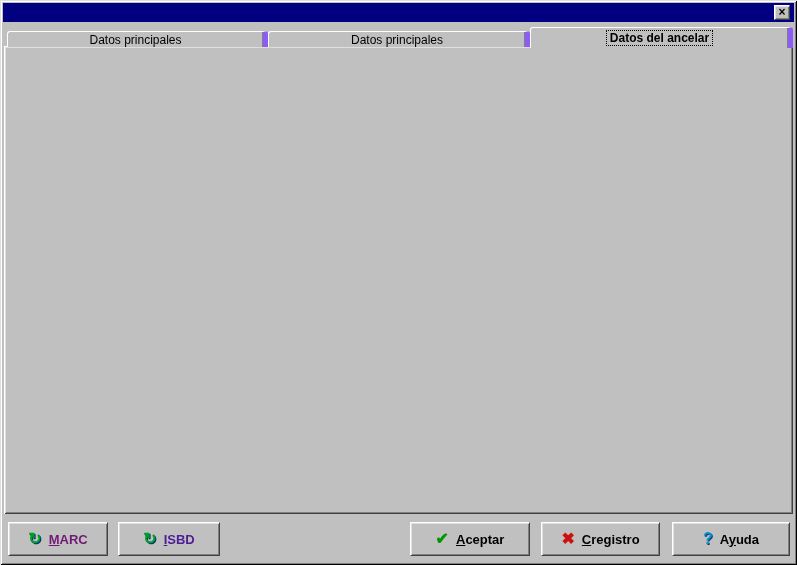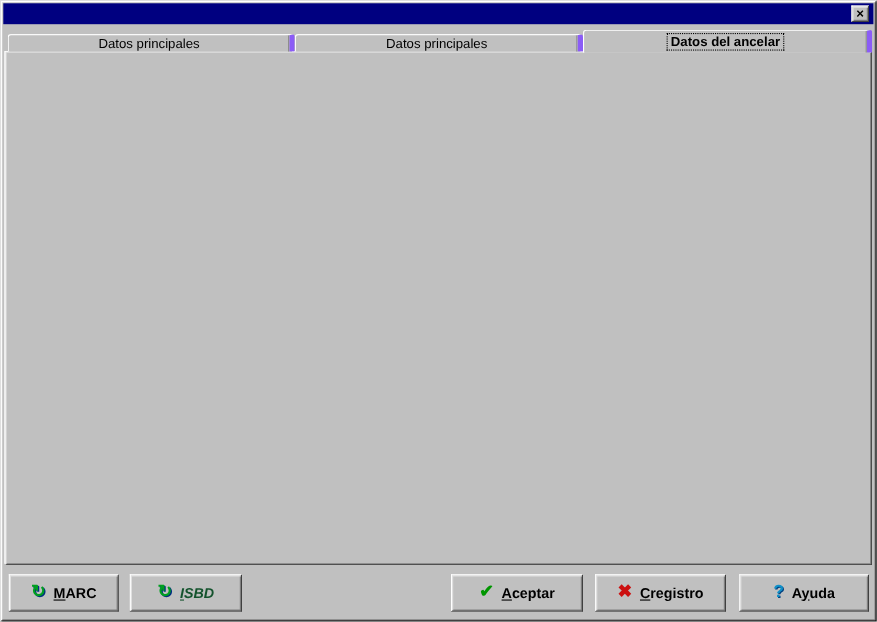--- a/index.html
+++ b/index.html
@@ -193,25 +193,25 @@
   <input class="edit" style="left: 510px; top: 245px; width: 185px; height: 26px;" value="">
 
   <div class="flabel" style="left:10px; top:285px; width:130px;">Procedencia</div>
   <input class="edit" style="left: 144px; top: 281px; width: 631px; height: 26px;" value="">
 
   <div class="flabel" style="left:10px; top:318px; width:130px;">Comentarios</div>
   <textarea class="edit" style="left: 144px; top: 315px; width: 631px; height: 57px;"></textarea>
 
   <div class="raised cmd-btn" style="left:8px; width:100px;">
     <span class="icon-glyph" style="color:#00a020; text-shadow:1px 1px 0 #003080;">↻</span>
-    <span style="color:#000000;"><span></span><span class="u">M</span><span>ARC</span></span>
+    <span style="color:#701a75;"><span></span><span class="u">M</span><span>ARC</span></span>
   </div>
   <div class="raised cmd-btn" style="left:118px; width:102px;">
     <span class="icon-glyph" style="color:#00a020; text-shadow:1px 1px 0 #003080;">↻</span>
-    <span style="color:#14532d;font-style:italic;"><span></span><span class="u">I</span><span>SBD</span></span>
+    <span style="color:#4c1d95;"><span></span><span class="u">I</span><span>SBD</span></span>
   </div>
   <div class="raised cmd-btn" style="left:410px; width:120px;">
     <span class="icon-glyph" style="color:#009600;">✔</span>
     <span><span></span><span class="u">A</span><span>ceptar</span></span>
   </div>
   <div class="raised cmd-btn" style="left:541px; width:119px;">
     <span class="icon-glyph" style="color:#cc1010;">✖</span>
     <span><span></span><span class="u">C</span><span>registro</span></span>
   </div>
   <div class="raised cmd-btn" style="left:672px; width:118px;">

